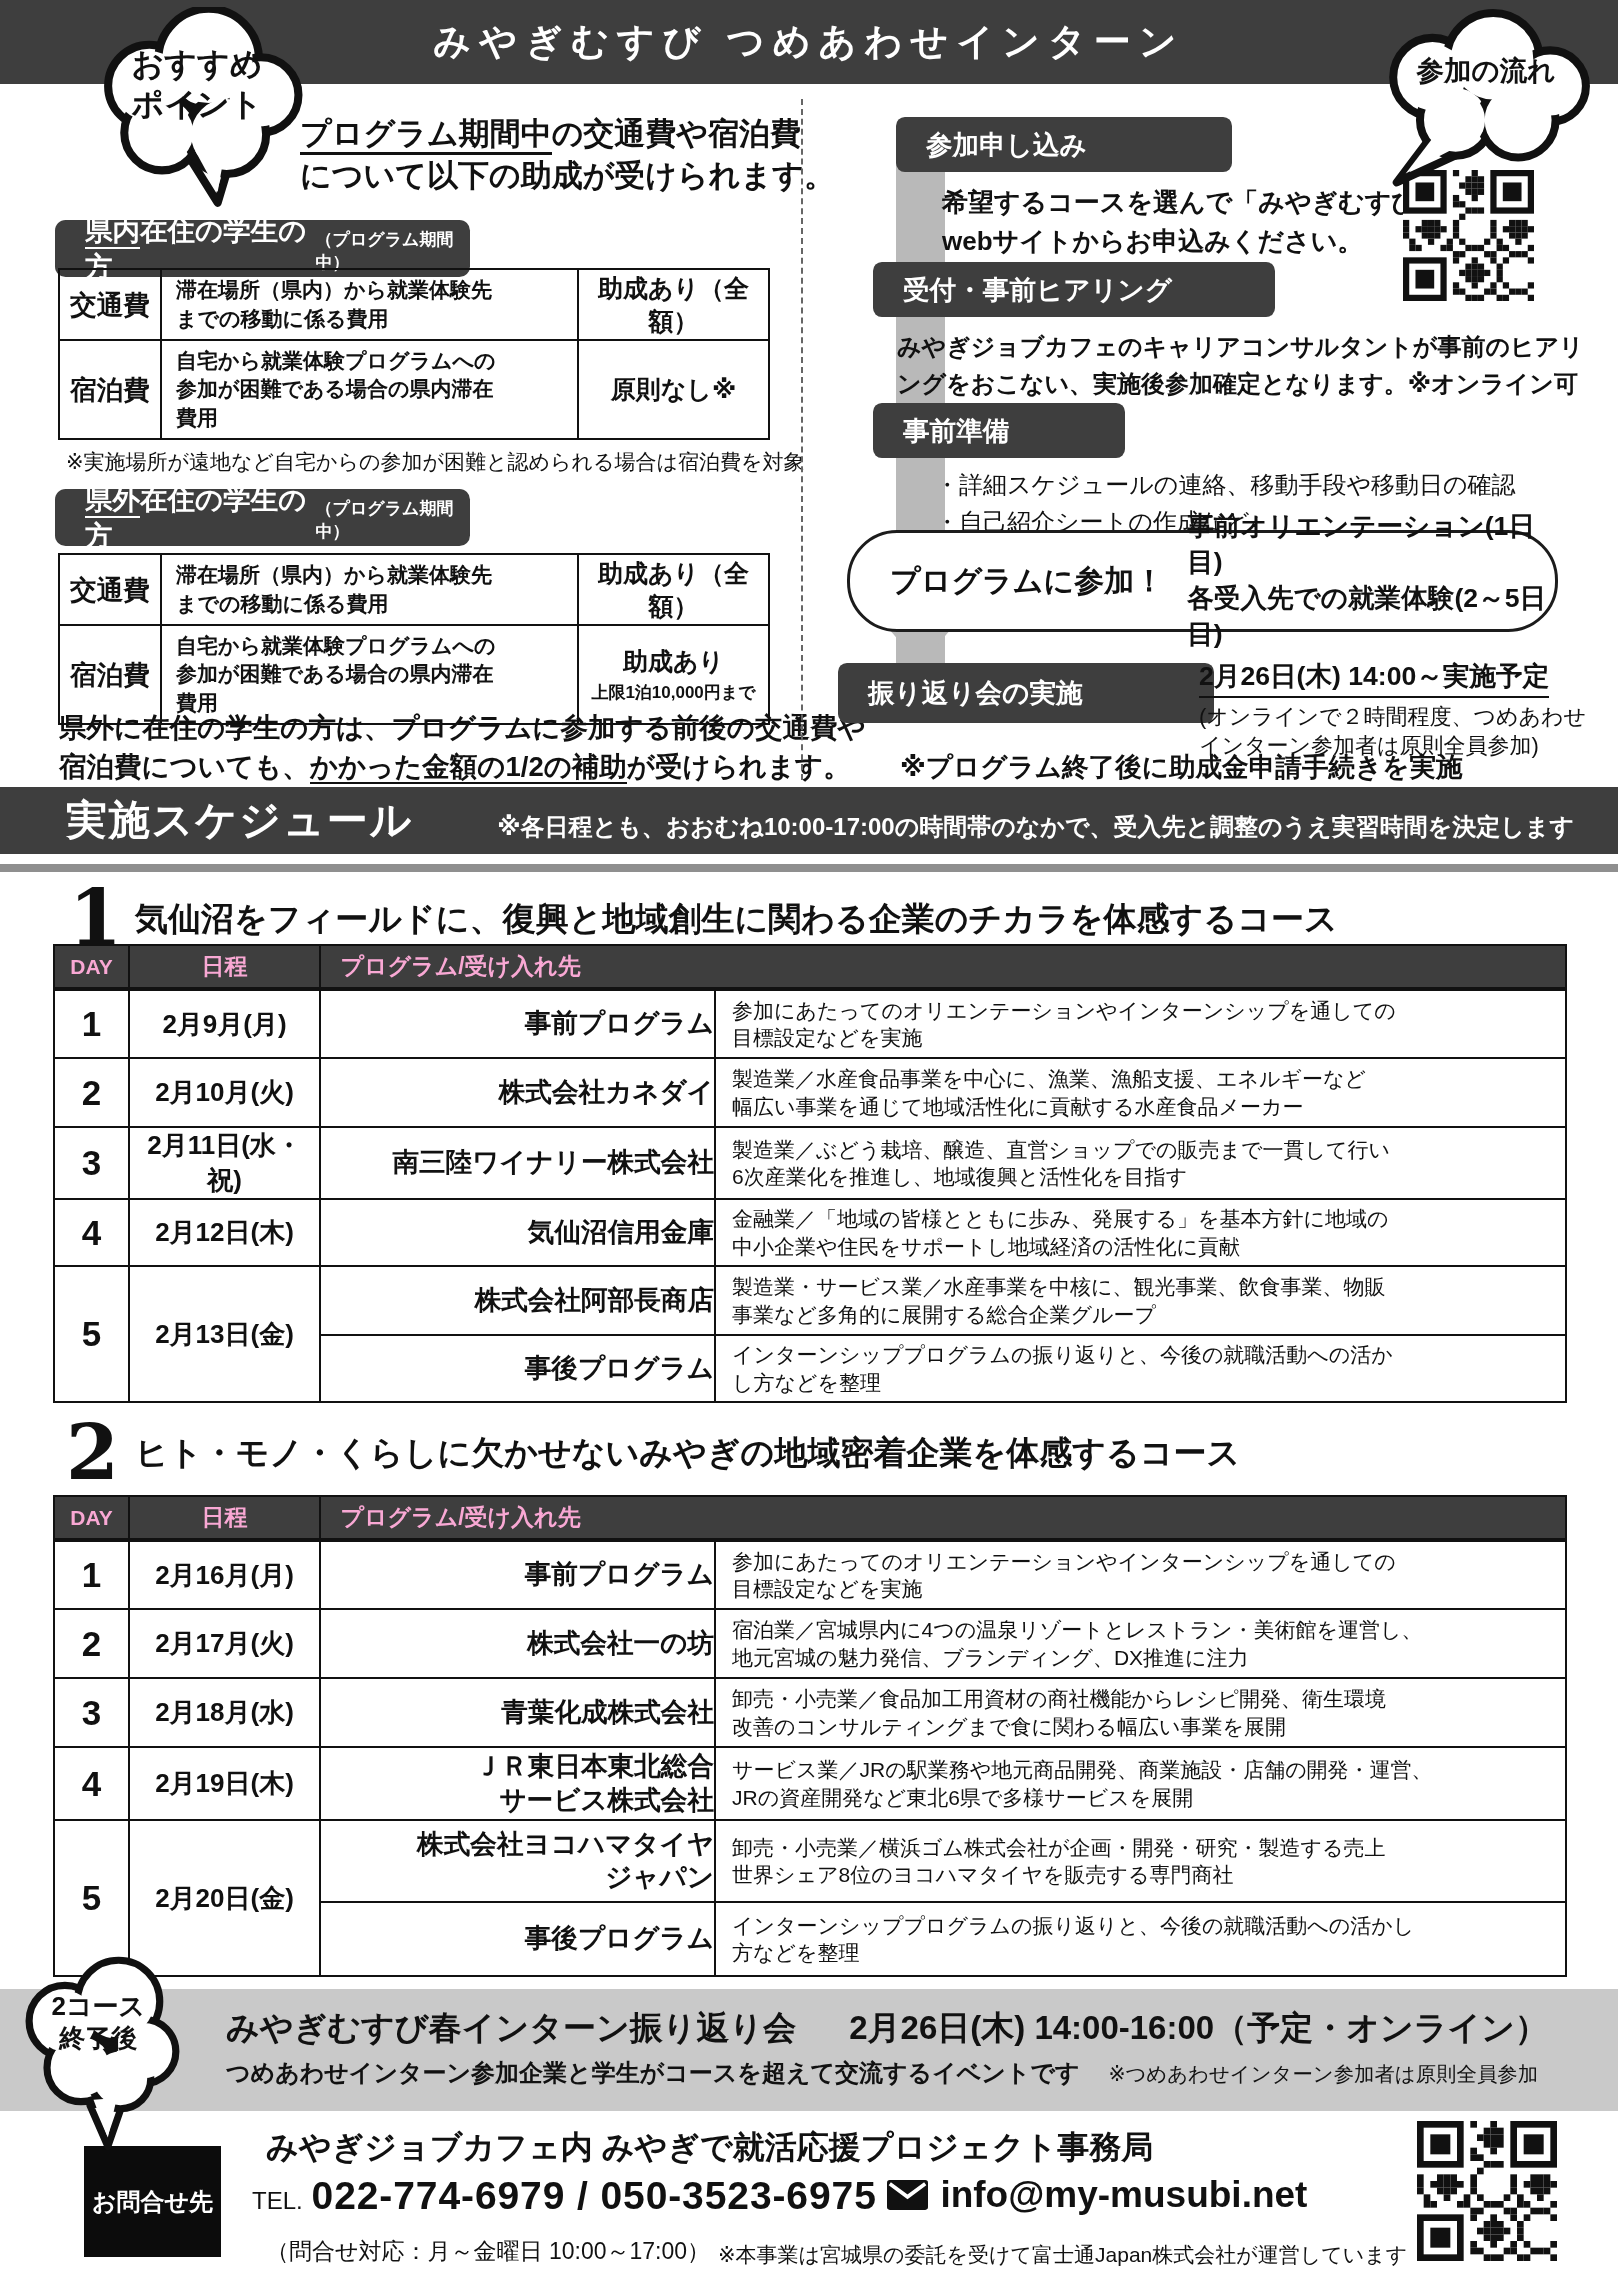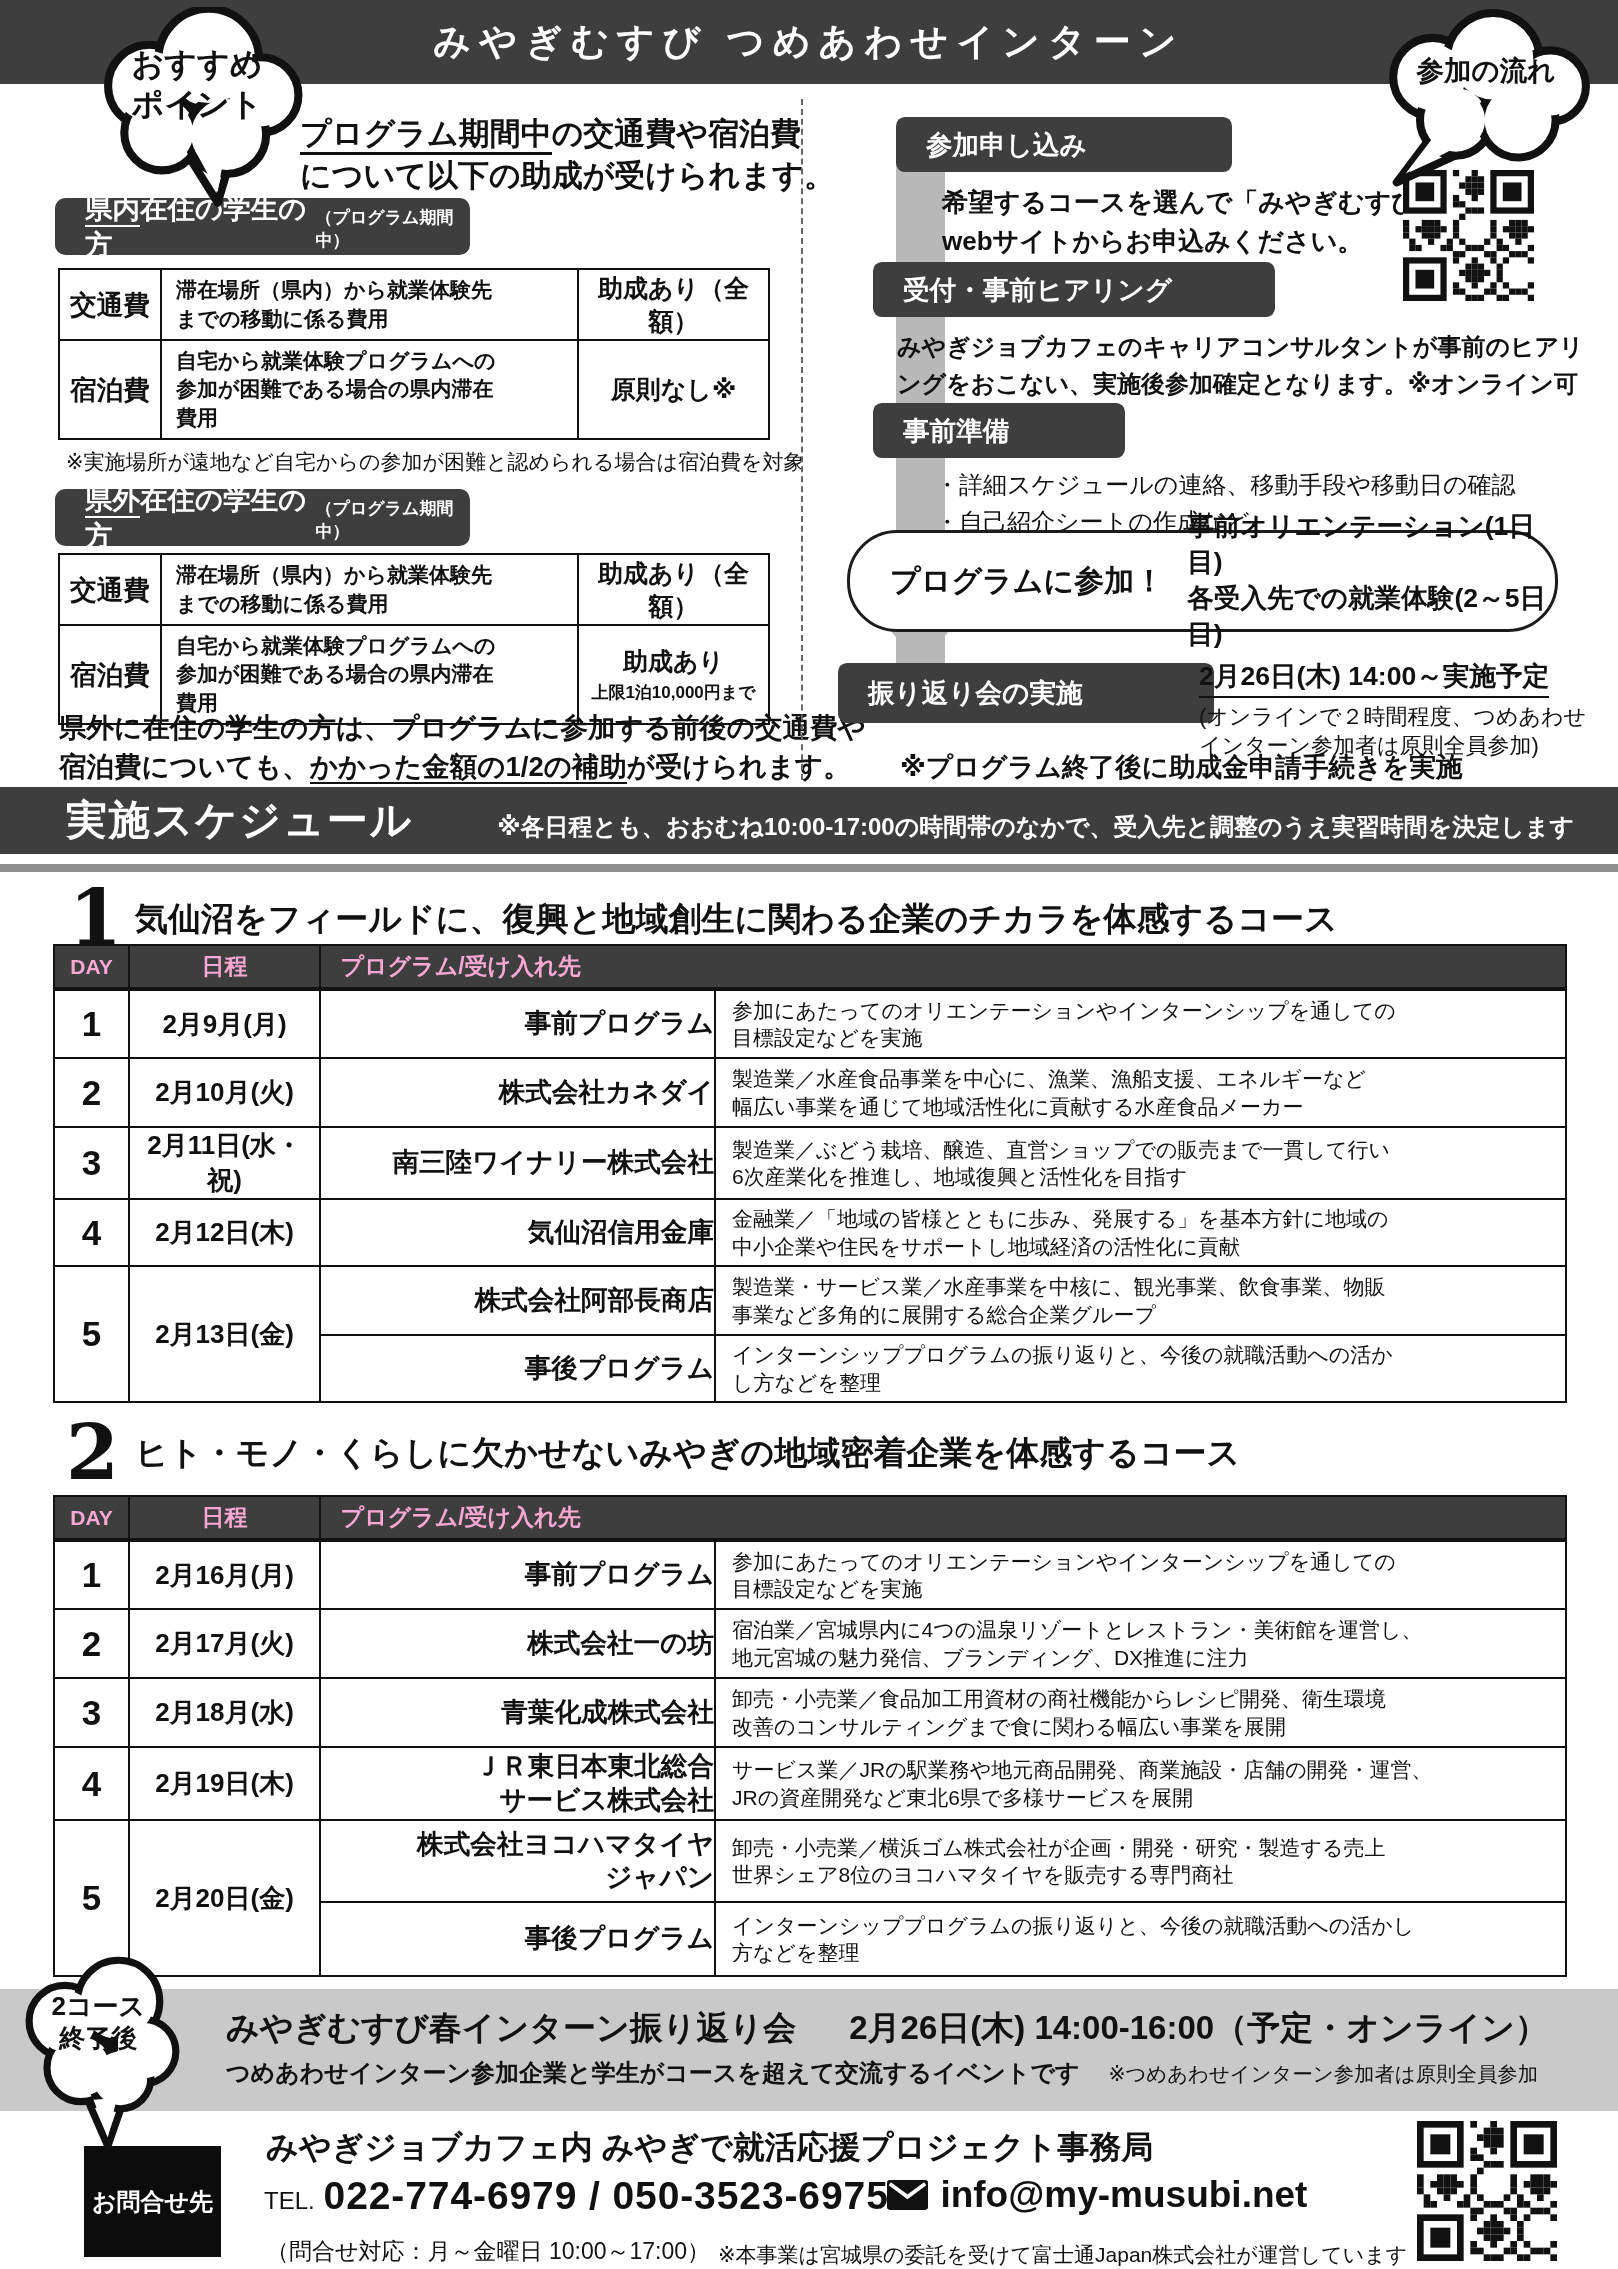--- a/index.html
+++ b/index.html
@@ -69,21 +69,21 @@
   .grayband{left:0;top:1989px;width:1618px;height:122px;background:#c9c9c9;z-index:1;}
   .reuniontitle{left:226px;top:2006px;z-index:2;}
   .reuniontitle .a{font-size:33px;font-weight:bold;}
   .reuniontitle .b{font-size:33px;font-weight:bold;margin-left:49px;}
   .reuniondesc{left:226px;top:2057px;z-index:2;}
   .reuniondesc .a{font-size:24px;font-weight:600;}
   .reuniondesc .b{font-size:20.4px;font-weight:500;margin-left:25px;}
   
   .contactbox{left:84px;top:2146px;width:137px;height:111px;background:#0c0c0c;color:#fff;display:flex;align-items:center;justify-content:center;font-size:24px;font-weight:bold;}
   .orgline{left:266px;top:2126px;font-size:32px;font-weight:bold;}
-  .telline{left:264px;top:2174px;display:flex;align-items:baseline;justify-content:flex-end;}
+  .telline{left:252px;top:2174px;display:flex;align-items:baseline;justify-content:flex-end;}
   .telline .tl{font-size:24px;font-weight:500;margin-right:8.9px;}
   .telline .tn{font-size:39px;font-weight:bold;letter-spacing:0.9px;}
   .emailline{left:887px;top:2174px;display:flex;align-items:center;}
   .emailline .et{font-size:37px;font-weight:bold;margin-left:12.4px;}
   .hoursline{left:266px;top:2236px;font-size:23px;font-weight:400;}
   .fnote{left:718px;top:2241px;font-size:21px;font-weight:500;}
 </style>
 </head>
 <body>
 
@@ -114,21 +114,21 @@
           <circle cx="138" cy="58" r="49"></circle>
           <circle cx="196" cy="98" r="35"></circle>
         <circle cx="86" cy="140" r="35"></circle>
           <circle cx="158" cy="142" r="37"></circle>
       </g>
     </svg>
     <div class="txt" style="font-size:32px;">おすすめ
 ポイント</div>
   </div>
 
-  <div class="abs shead" style="left:55px;top:198px;width:385px;">
+  <div class="abs shead" style="left:55px;top:220px;width:385px;">
     <span class="big"><span class="ulw">県内</span><span>在住の学生の方</span></span>
     <span class="small">（プログラム期間中）</span>
   </div>
 
   <table class="cost abs" style="left:58px;top:268px;width:709px;">
     <colgroup>
         <col style="width:102px">
         <col style="width:417px">
         <col style="width:191px">
       </colgroup>

